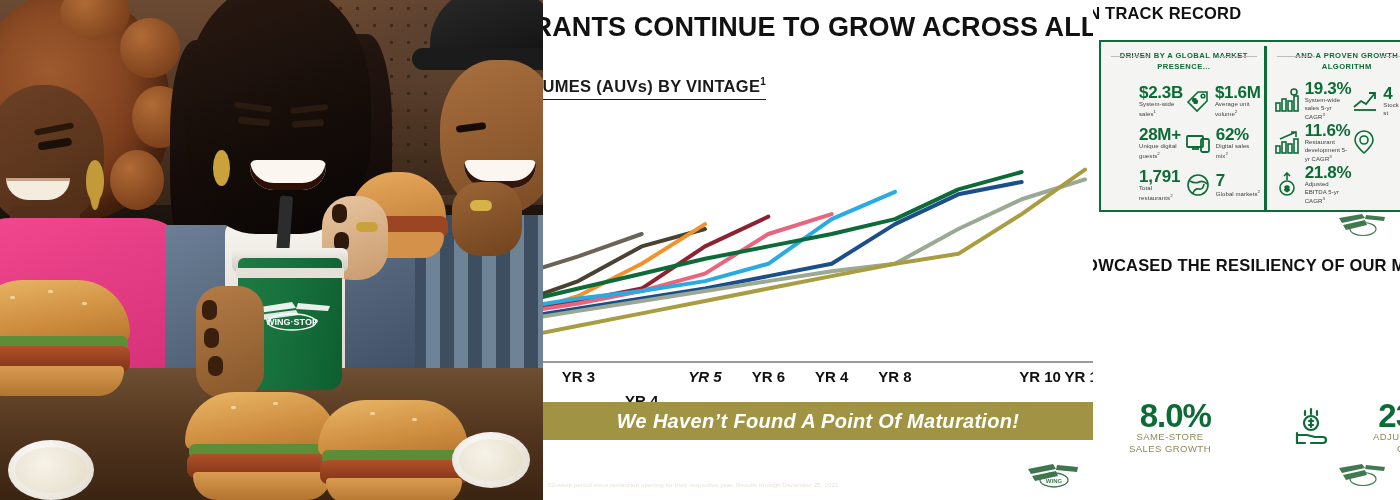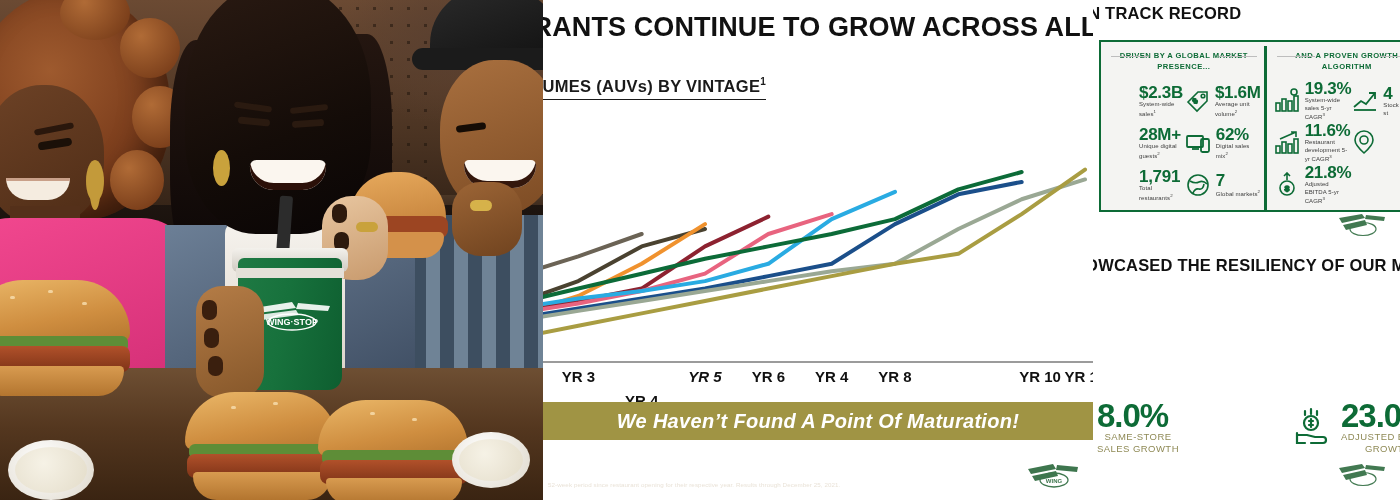--- a/index.html
+++ b/index.html
@@ -194,21 +194,21 @@
                color:#bdbdbd; line-height:1.9; }
   .wing-c { position:absolute; right:14px; bottom:10px; width:48px; height:28px; opacity:.9; }
 
   .bot-title { position:absolute; left:-20px; top:6px; font-size:16.5px; font-weight:800;
                color:#111; white-space:nowrap; letter-spacing:.2px; }
   .bstat { position:absolute; display:flex; align-items:center; gap:6px; }
   .bval  { font-size:33px; font-weight:800; color:#0d6b36; line-height:.95;
            letter-spacing:-1px; white-space:nowrap; }
   .blab  { font-size:9.5px; color:#8f8a56; line-height:1.25; letter-spacing:.45px;
            text-align:center; white-space:nowrap; }
-  .bcol  { display:flex; flex-direction:column; align-items:flex-start; }
+  .bcol  { display:flex; flex-direction:column; align-items:flex-end;margin-left:32px; }
   .bicon { width:42px; height:42px; flex:0 0 42px; }
 </style>
 </head>
 <body>
 
 <div id="stage">
 
   <div class="photo-panel">
     <div class="ph wall"></div>
     <div class="ph pegholes"></div>

